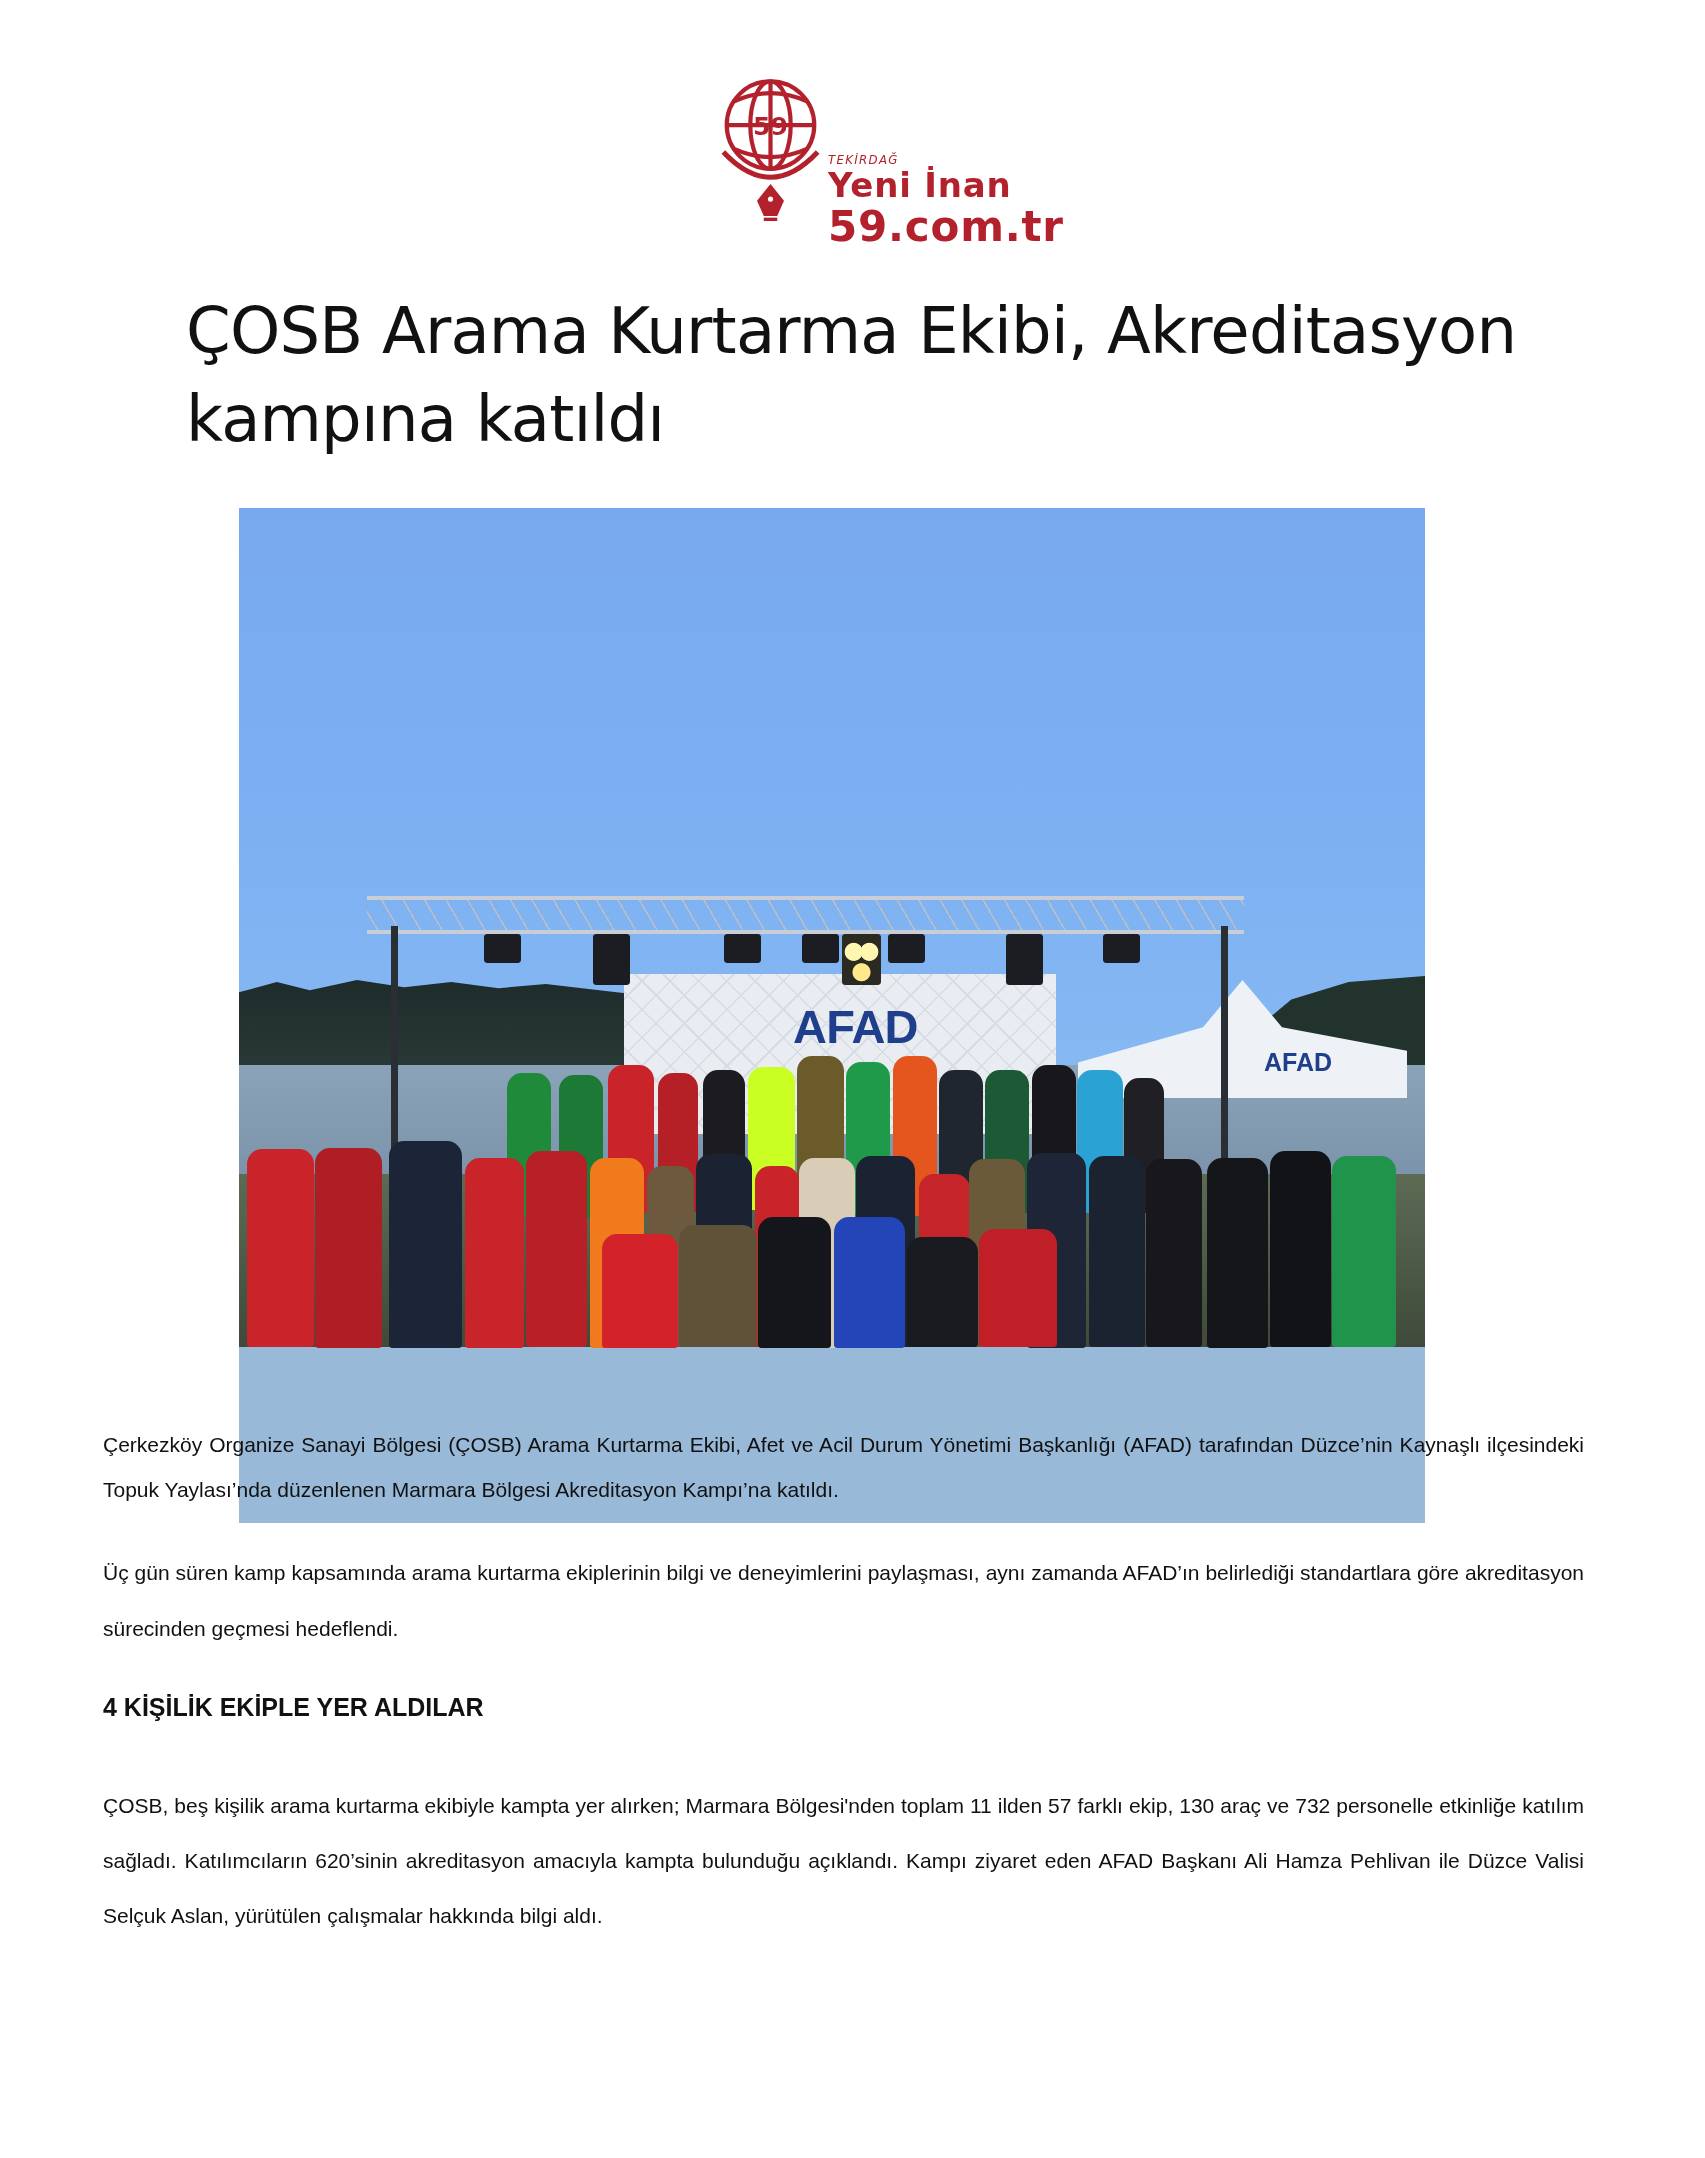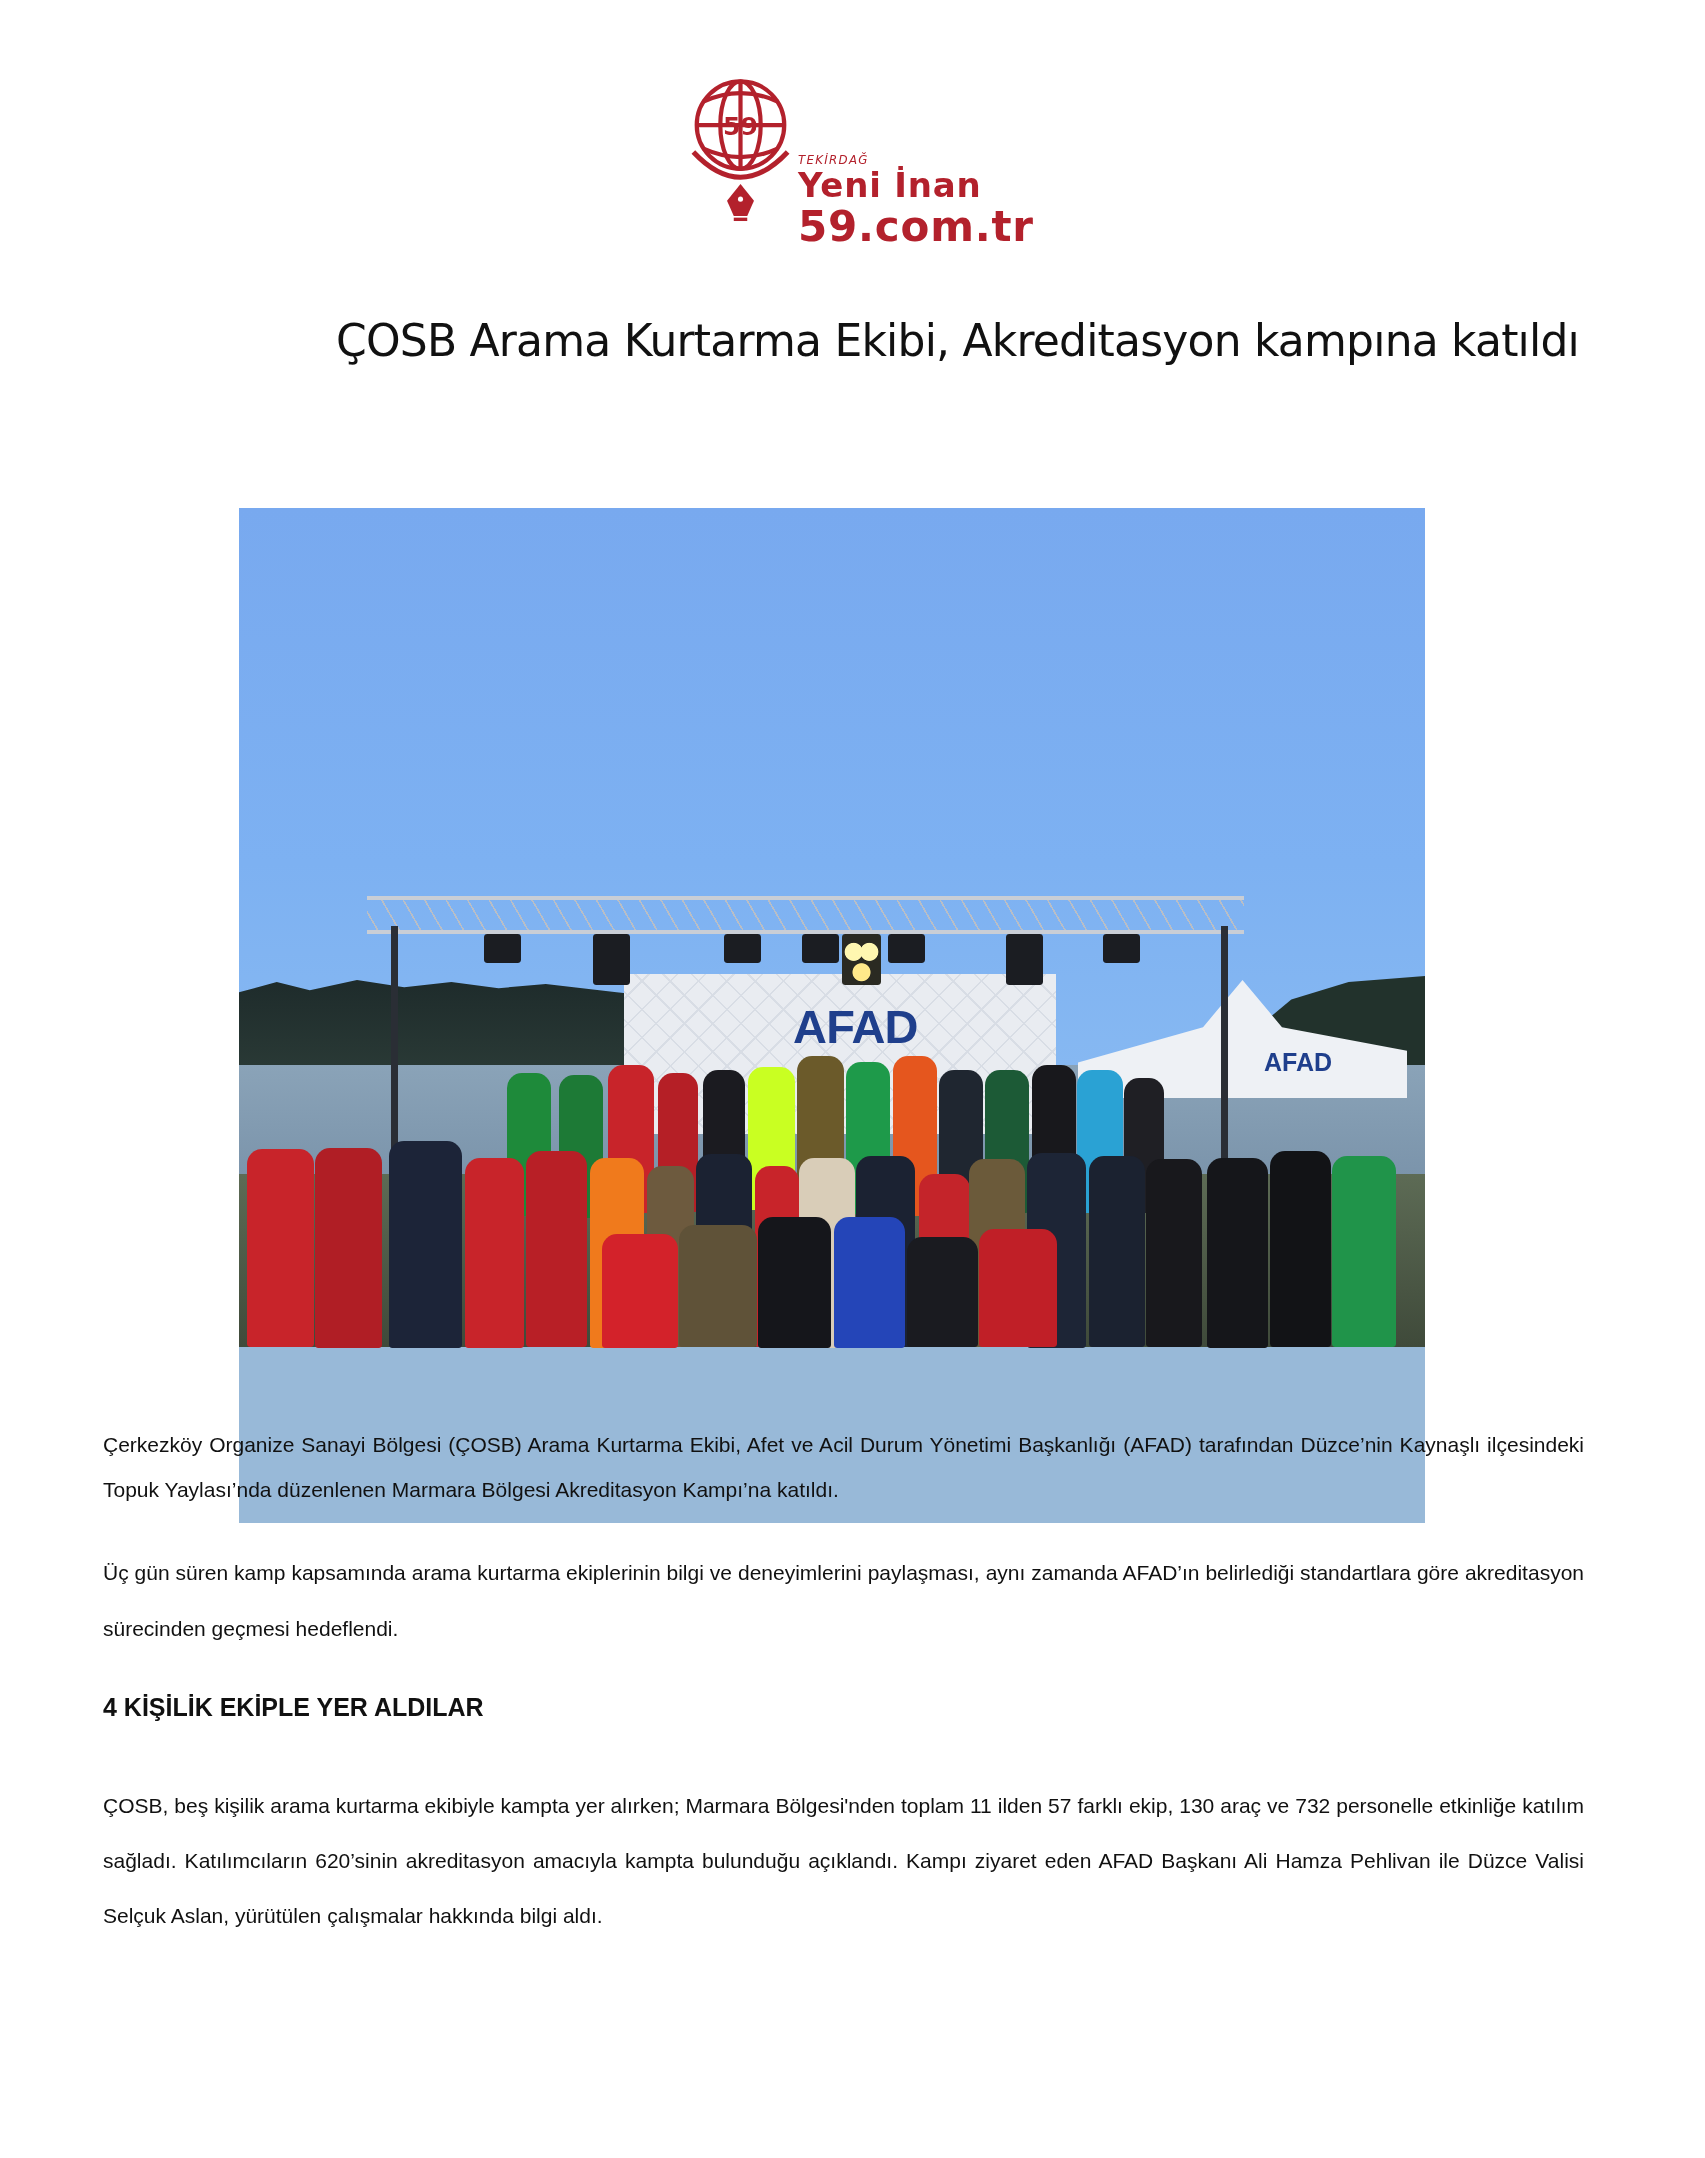--- a/index.html
+++ b/index.html
@@ -1,25 +1,25 @@
 <!DOCTYPE html>
 <html style="font-size:13.5px"><head>
 <meta charset="utf-8">
 <style>
   html, body { margin:0; padding:0; background:#ffffff; }
   body { width:1705px; height:2159px; position:relative; overflow:hidden; font-family:"Liberation Sans", sans-serif; color:#000; }
 
-  .logo { position:absolute; left:690px; top:76px; width:320px; height:152px; }
+  .logo { position:absolute; left:720px; top:76px; width:320px; height:152px; }
   .logo-globe { position:absolute; left:0; top:0; width:101px; height:152px; }
   .logo-text { position:absolute; left:108px; top:34px; color:#b3212c;margin-top:44px; }
   .logo-small { font-family:"DejaVu Sans", sans-serif; font-size:11.8px; font-style:italic; letter-spacing:1.3px; line-height:13.5px; }
   .logo-name { font-family:"DejaVu Sans", sans-serif; font-weight:bold; font-size:34px; line-height:34px; letter-spacing:0.8px; }
   .logo-domain { font-family:"DejaVu Sans", sans-serif; font-weight:bold; font-size:42px; line-height:49px; letter-spacing:0.8px; }
 
-  .title { position:absolute; left:184px; top:285px; width:1383px; margin:12px; font-family:"DejaVu Sans", sans-serif; font-weight:normal; font-size:44px; line-height:88px; color:#111; letter-spacing:-0.8px;text-align:right; }
+  .title { position:absolute; left:184px; top:285px; width:1383px; margin:2px; font-family:"DejaVu Sans", sans-serif; font-weight:normal; font-size:64px; line-height:88px; color:#111; letter-spacing:-0.8px; }
 
   .photo { position:absolute; left:239px; top:508px; width:1186px; height:1015px; overflow:hidden;
            background:linear-gradient(180deg,#78a9ef 0%,#7db1f2 35%,#86b8f2 55%,#90bdeb 62%,#98b9d8 66%); }
   .photo .forest-l { position:absolute; left:0; top:464px; width:472px; height:101px; background:linear-gradient(180deg,#1d2a2a,#2a3a36); clip-path:polygon(0 20%,8% 10%,15% 18%,25% 8%,35% 15%,45% 10%,55% 16%,65% 12%,80% 20%,100% 30%,100% 100%,0 100%); }
   .photo .forest-r { position:absolute; left:995px; top:468px; width:191px; height:118px; background:#22322c; clip-path:polygon(0 60%,30% 20%,60% 5%,100% 0,100% 100%,0 100%); }
   .photo .water { position:absolute; left:0; top:557px; width:1186px; height:118px; background:linear-gradient(180deg,#8aa3b8,#7a93aa); }
   .photo .ground { position:absolute; left:0; top:666px; width:1186px; height:173px; background:linear-gradient(180deg,#5d6b55,#3f4a3a); }
   .photo .truss { position:absolute; left:128px; top:388px; width:877px; height:30px; border-top:4.2px solid #c9ced6; border-bottom:4.2px solid #c9ced6;
                   background:repeating-linear-gradient(60deg, transparent 0 8.4px, #b9bec6 8.4px 10px, transparent 10px 18.6px); }
   .photo .pole { position:absolute; top:418px; width:6.7px; height:337px; background:#2a2e35; }

